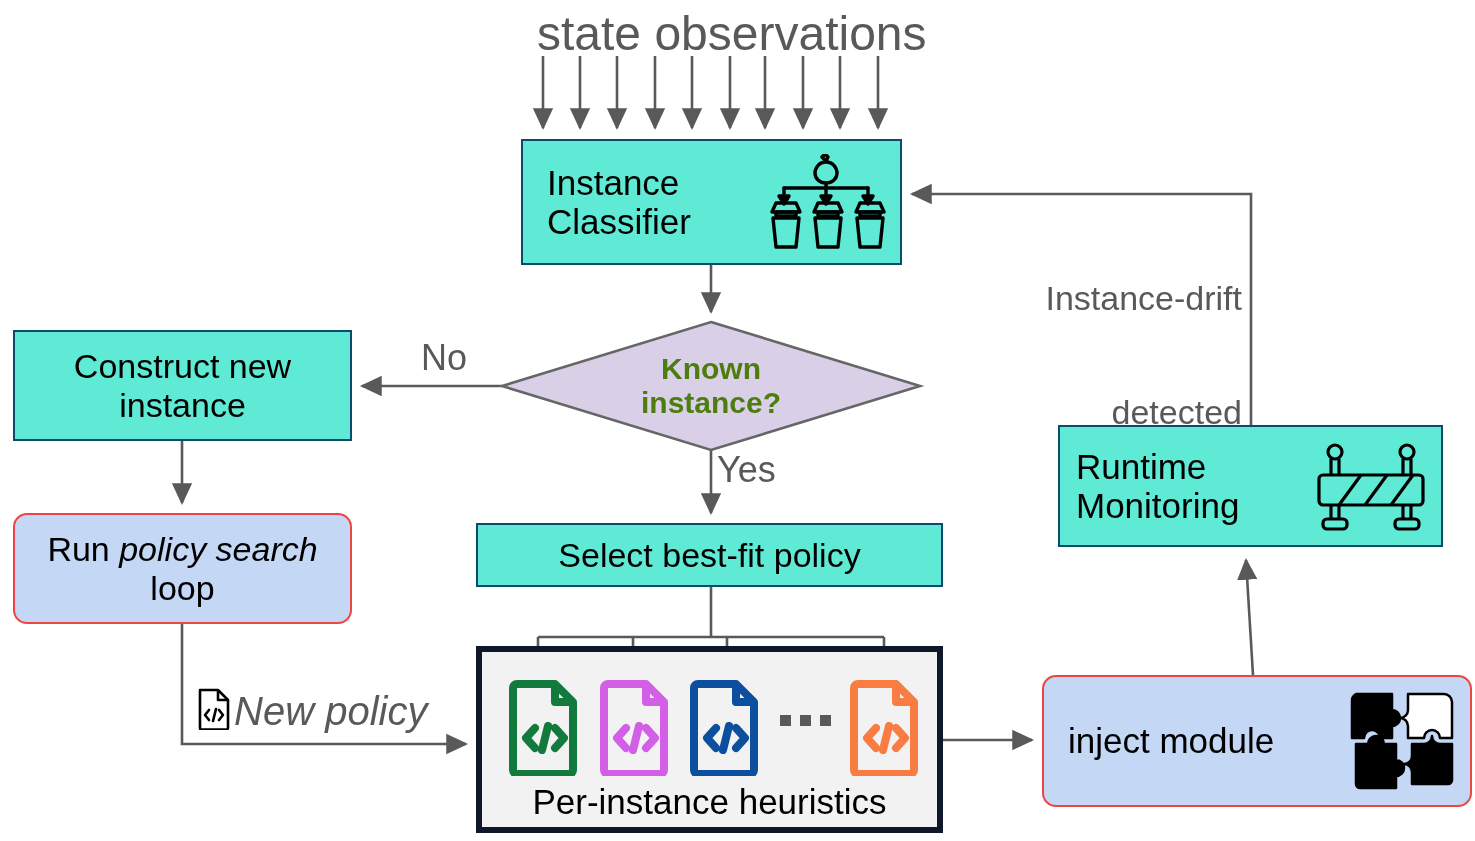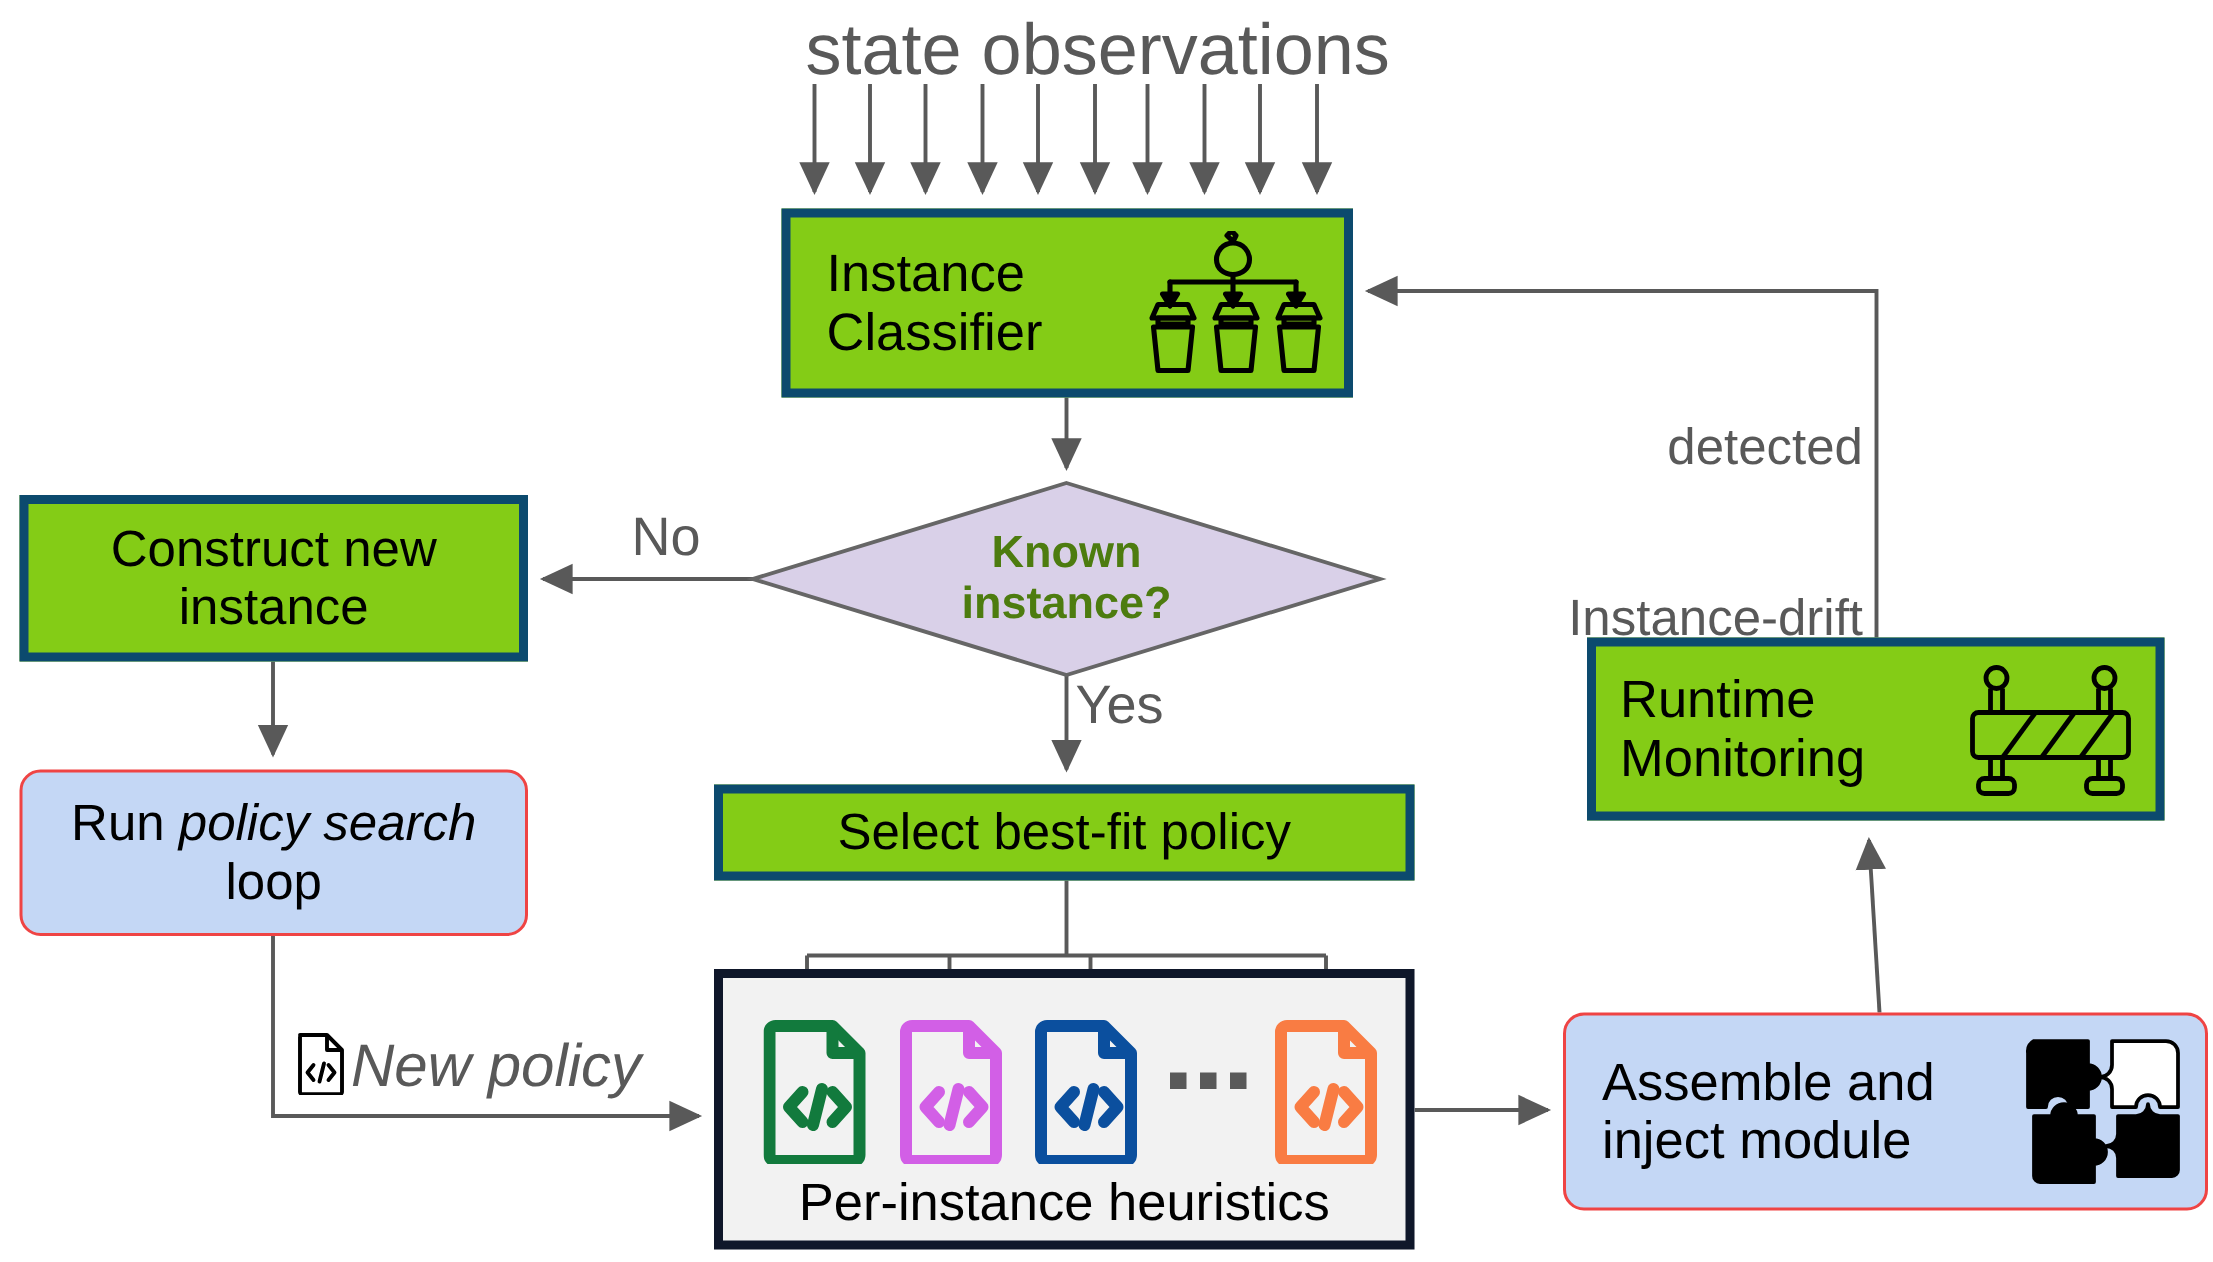--- a/index.html
+++ b/index.html
@@ -3,21 +3,21 @@
 <meta charset="utf-8">
 <style>
   html,body{margin:0;padding:0;background:#ffffff;}
   body{width:1475px;height:841px;position:relative;overflow:hidden;
        font-family:"Liberation Sans","DejaVu Sans",sans-serif;}
   #stage{position:absolute;left:0;top:0;width:1475px;height:841px;}
   #wires{position:absolute;left:0;top:0;width:1475px;height:841px;}
 
   .node{position:absolute;box-sizing:border-box;display:flex;align-items:center;
         justify-content:center;text-align:center;color:#000;line-height:1.12;}
-  .purple{background:#84cc16;border:6px solid #0c4a6e;}
+  .purple{background:#5eead4;border:2px solid #0c4a6e;}
   .blue{background:#c4d7f5;border:2px solid #ef4444;border-radius:14px;}
   .gray{background:#f2f2f2;border:6px solid #0f172a;}
 
   .lbl{position:absolute;color:#595959;white-space:pre;line-height:1.12;}
 
   .n-classifier{left:521px;top:139px;width:381px;height:126px;font-size:35px;
                 justify-content:flex-start;padding-left:24px;}
   .n-classifier .txt{text-align:left;}
   .ico-classifier{position:absolute;right:14px;top:50%;transform:translateY(-50%);
                   width:120px;height:96px;}
@@ -228,39 +228,38 @@
         <rect x="82" y="78" width="24" height="10" rx="4"></rect>
         <path d="M26 64 L48 34"></path>
           <path d="M52 64 L74 34"></path>
           <path d="M78 64 L100 34"></path>
       </g>
     </svg>
   </div>
 
   <div class="node blue n-assemble">
     <div class="txt">
-      <div>Assemble and</div>
       <div>inject module</div>
     </div>
     <svg class="ico-puzzle" viewBox="0 0 116 110">
       <g fill="#000" stroke="#000" stroke-width="2.5" stroke-linejoin="round">
         <path d="M10 8 h36 v16 a8 8 0 0 1 8 8 a8 8 0 0 1 -8 8 v12 h-12 a8 8 0 0 0 -8 -8 a8 8 0 0 0 -8 8 h-12 v-36 a8 8 0 0 1 4 -8 z"></path>
         <path d="M10 58 h12 a8 8 0 0 1 8 -8 a8 8 0 0 1 8 8 h12 v16 a8 8 0 0 1 8 8 a8 8 0 0 1 -8 8 v12 h-36 a4 4 0 0 1 -4 -4 z"></path>
         <path d="M66 58 h12 a8 8 0 0 0 8 -8 a8 8 0 0 0 8 8 h12 v36 a4 4 0 0 1 -4 4 h-36 v-12 a8 8 0 0 0 -8 -8 a8 8 0 0 0 8 -8 z"></path>
       </g>
       <path d="M62 8 h36 a8 8 0 0 1 8 8 v36 h-12 a8 8 0 0 0 -8 -8 a8 8 0 0 0 -8 8 h-16 v-12 a8 8 0 0 0 -8 -8 a8 8 0 0 0 8 -8 z" fill="#ffffff" stroke="#000" stroke-width="2.5" stroke-linejoin="round"></path>
     </svg>
   </div>
 
   <div class="lbl l-state">state observations</div>
   <div class="lbl l-no">No</div>
   <div class="lbl l-yes">Yes</div>
   <div class="lbl l-drift">
+    <div>Instance-drift</div>
     <div>detected</div>
-    <div>Instance-drift</div>
   </div>
   <div class="lbl l-newpolicy">New policy</div>
   <svg class="ico-newpolicy" viewBox="0 0 34 42">
     <path d="M3 2 h18 l10 10 v28 a1.5 1.5 0 0 1 -1.5 1.5 h-25 a1.5 1.5 0 0 1 -1.5 -1.5 v-36.5 a1.5 1.5 0 0 1 1.5 -1.5 z" fill="#fff" stroke="#000" stroke-width="2.6" stroke-linejoin="round"></path>
     <path d="M21 2 v10 h10" fill="none" stroke="#000" stroke-width="2.6" stroke-linejoin="round"></path>
     <path d="M12 22 l-4 5 4 5" fill="none" stroke="#000" stroke-width="2.6" stroke-linecap="round" stroke-linejoin="round"></path>
     <path d="M22 22 l4 5 -4 5" fill="none" stroke="#000" stroke-width="2.6" stroke-linecap="round" stroke-linejoin="round"></path>
     <path d="M19 21 l-3 12" fill="none" stroke="#000" stroke-width="2.6" stroke-linecap="round"></path>
   </svg>
 

